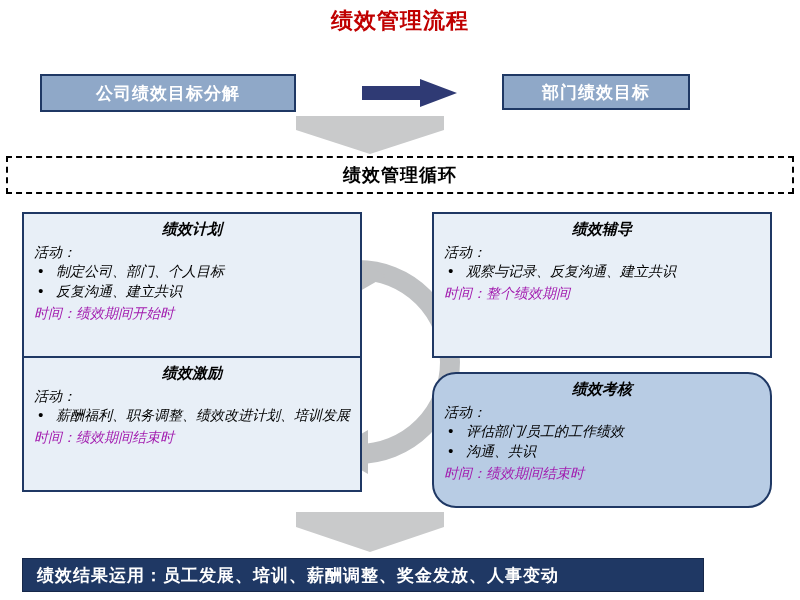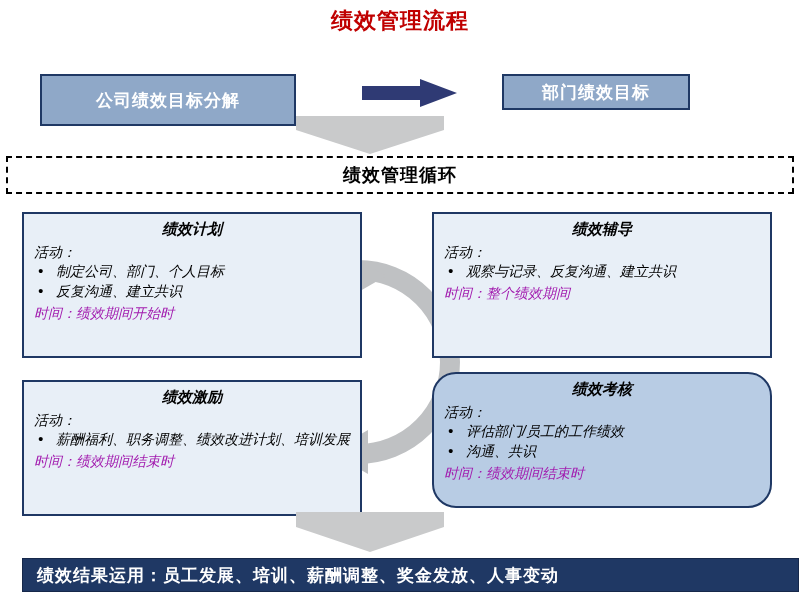--- a/index.html
+++ b/index.html
@@ -44,21 +44,21 @@
     font-size: 17px;
     display: flex;
     align-items: center;
     justify-content: center;
     letter-spacing: 1px;
   }
   #top-left-box {
     left: 40px;
     top: 74px;
     width: 256px;
-    height: 52px;
+    height: 38px;
   }
   #top-right-box {
     left: 502px;
     top: 74px;
     width: 188px;
     height: 36px;
   }
 
   
   #top-arrow {
@@ -146,21 +146,21 @@
     font-size: 15px;
   }
   .quad .q-time {
     font-size: 14px;
     color: #a21caf;
     margin-top: 4px;
   }
 
   #quad-plan   { left: 22px;  top: 212px; width: 340px; height: 146px; }
   #quad-coach  { left: 432px; top: 212px; width: 340px; height: 146px; }
-  #quad-reward { left: 22px;  top: 380px; width: 340px; height: 136px; }
+  #quad-reward { left: 22px;  top: 356px; width: 340px; height: 136px; }
   #quad-assess { left: 432px; top: 372px; width: 340px; height: 136px; }
 
   
   #cycle-arrow {
     position: absolute;
     left: 262px;
     top: 248px;
     width: 228px;
     height: 228px;
     pointer-events: none;
@@ -173,21 +173,21 @@
     top: 512px;
     width: 148px;
     height: 40px;
   }
 
   
   #bottom-bar {
     position: absolute;
     left: 22px;
     top: 558px;
-    width: 777px;
+    width: 682px;
     height: 34px;
     box-sizing: border-box;
     background: #1F3864;
     border: 1px solid #16284a;
     color: #ffffff;
     display: flex;
     align-items: center;
     padding-left: 14px;
     font-size: 17px;
     font-weight: bold;

